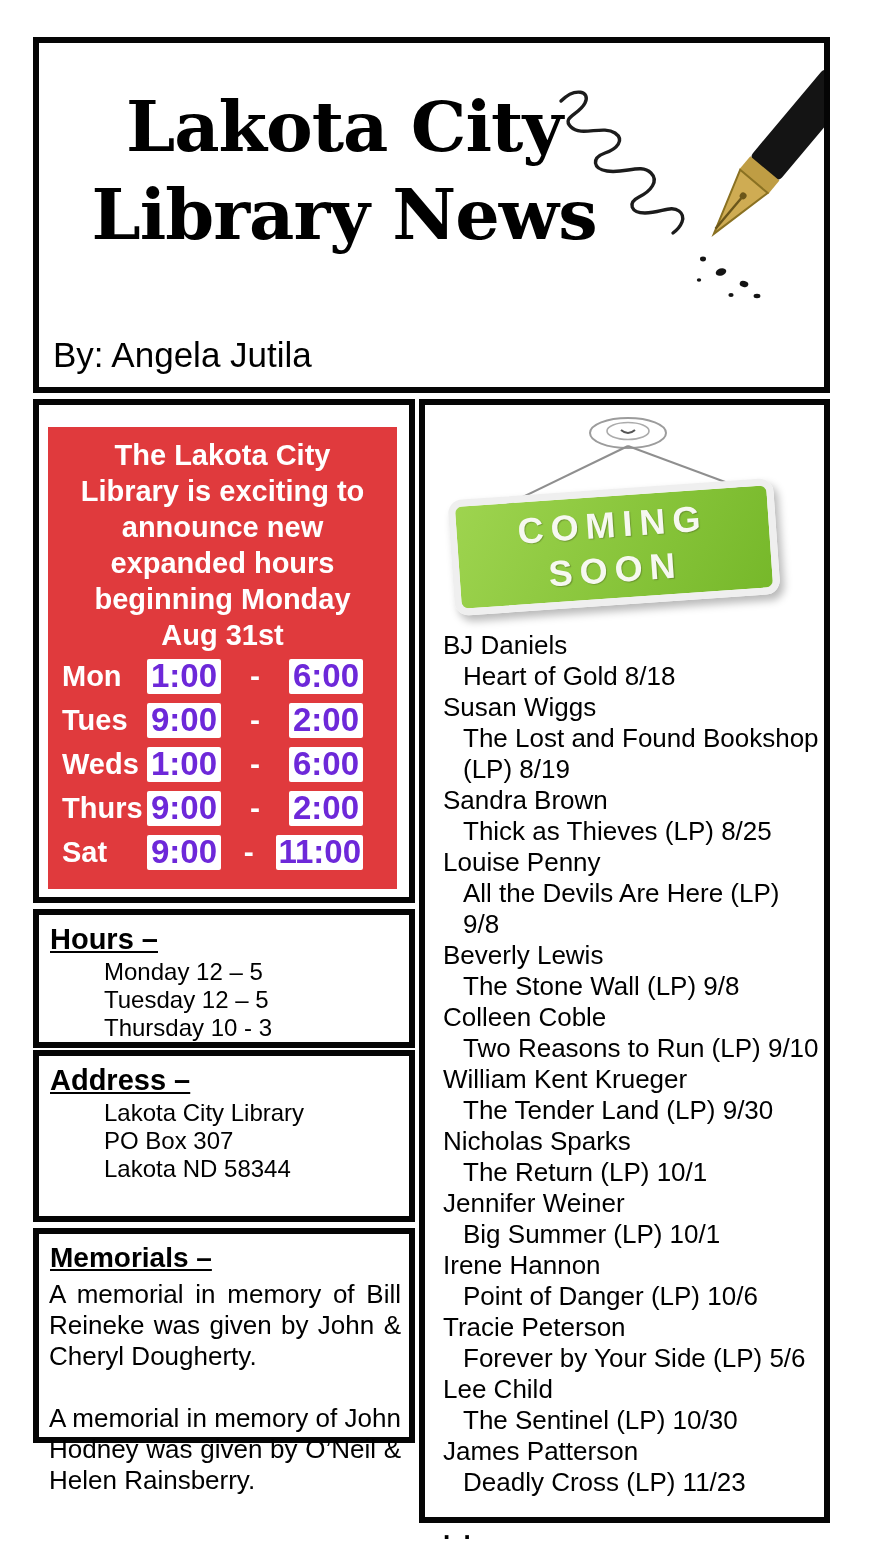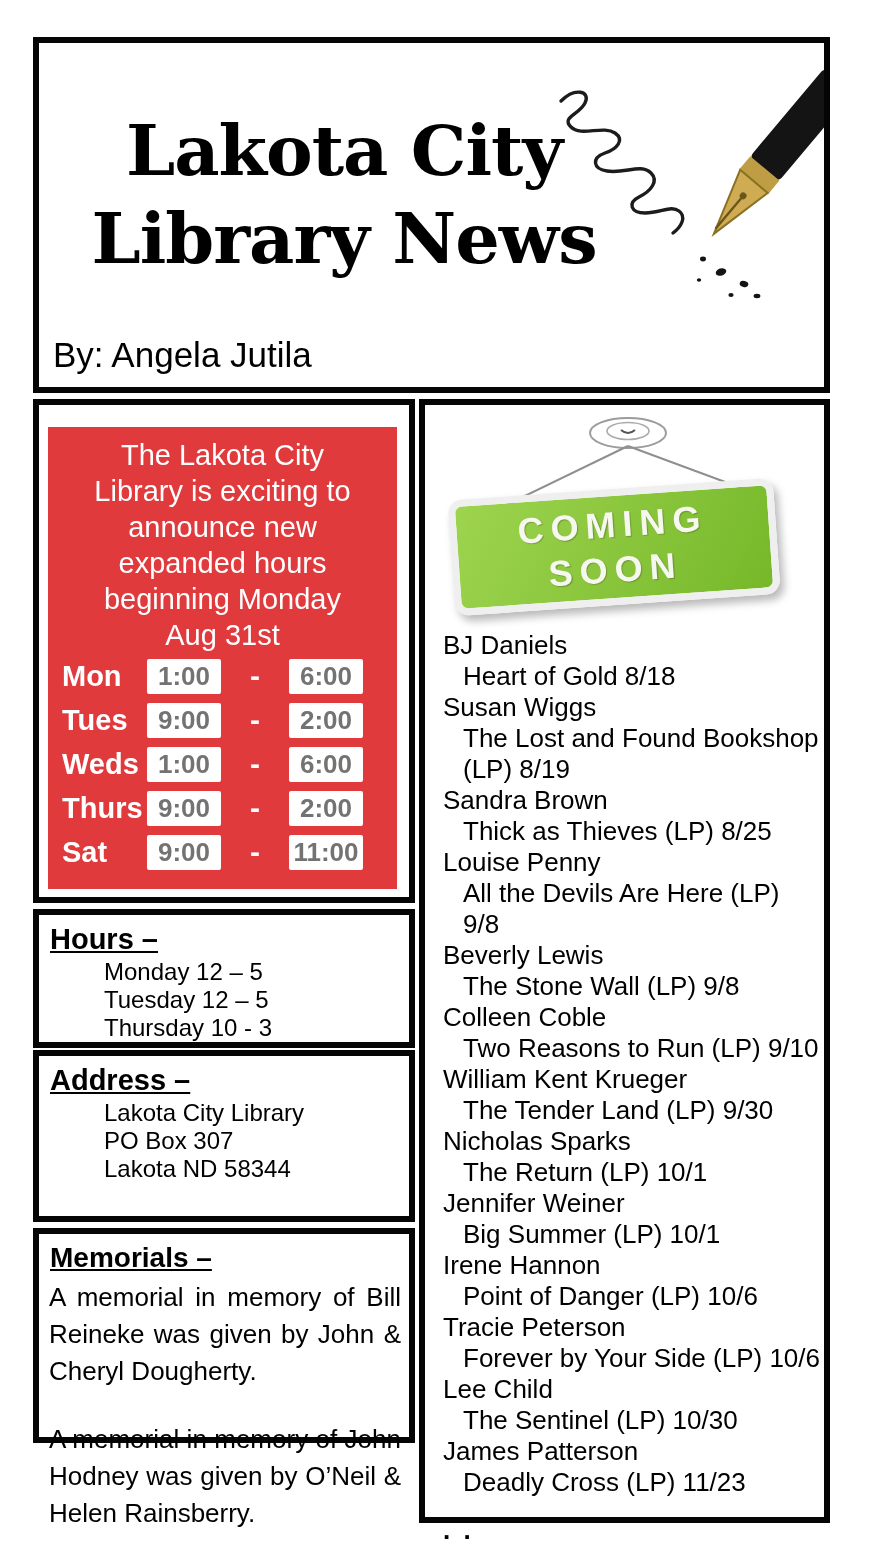--- a/index.html
+++ b/index.html
@@ -6,53 +6,53 @@
   .page {
     position:relative; width:870px; height:1561px; background:#ffffff;
     font-family:"Liberation Sans", sans-serif; color:#000; overflow:hidden;
   }
   .box {
     position:absolute; box-sizing:border-box; border:6px solid #050505; background:#fff;
   }
   
   .header-box { left:33px; top:37px; width:797px; height:356px; }
   .masthead {
-    position:absolute; left:10px; top:64px; width:590px; text-align:center;
+    position:absolute; left:10px; top:40px; width:590px; text-align:center;
     font-family:"DejaVu Serif", serif; font-weight:bold; font-size:70px;
     line-height:88px; letter-spacing:-1px; color:#000;
   }
   .byline { position:absolute; left:14px; top:292px; font-size:35px; }
   .pen-art { position:absolute; right:0; top:0; width:793px; height:344px; }
   
   .flyer-box     { left:33px; top:399px;  width:382px; height:504px; }
   .hours-box     { left:33px; top:909px;  width:382px; height:139px; }
   .address-box   { left:33px; top:1050px; width:382px; height:172px; }
   .memorials-box { left:33px; top:1228px; width:382px; height:215px; }
   .right-box     { left:419px; top:399px; width:411px; height:1124px; }
 
   .red-flyer {
     position:absolute; left:9px; top:22px; width:349px; height:462px;
     background:var(--flyer-red, #e03a3d); color:#fff;
   }
-  .announce { padding-top:10px; text-align:center; font-weight:normal; font-size:29px; line-height:36px; }
+  .announce { padding-top:10px; text-align:center; font-weight:bold; font-size:29px; line-height:36px; }
   .sched { margin-top:5px; }
   .sched-row { display:flex; align-items:center; height:36px; margin-bottom:8px; padding-left:14px; padding-right:34px; }
   .sched-day { width:85px; font-weight:bold; font-size:29px; }
   .time-cell {
-    min-width:74px; height:35px; background:#fff; color:#737373;
+    min-width:74px; height:35px; background:#fff; color:#6d28d9;
     display:flex; align-items:center; justify-content:center;
-    font-weight:bold; font-size:26px; border-radius:2px; padding:0 2px; box-sizing:border-box;
+    font-weight:bold; font-size:33px; border-radius:2px; padding:0 2px; box-sizing:border-box;
   }
   .sched-dash { flex:1; text-align:center; font-weight:bold; font-size:30px; color:#fff; }
 
   .section-head { font-weight:bold; font-size:29px; padding:8px 0 2px 11px;text-decoration:underline; }
   .indent-lines { margin-left:65px; font-size:24px; line-height:28px; }
   .memorials-box .section-head { font-size:28px; }
   .mem-para {
-    margin:3px 8px 0 10px; font-size:26px; line-height:37px; text-align:justify;
+    margin:3px 8px 0 10px; font-size:26px; line-height:31px; text-align:justify;
   }
   .mem-para + .mem-para { margin-top:31px; }
 
   
   .sign-area { position:relative; width:399px; height:225px; }
   .hang-svg { position:absolute; left:0; top:0; width:399px; height:225px; }
   .coming-sign {
     position:absolute; left:26px; top:84px; width:312px; height:102px;
     transform:rotate(-4deg);
     background:linear-gradient(120deg, var(--sign-green-light,#9ed44f), var(--sign-green-dark,#76b82a));
@@ -226,21 +226,21 @@
       <div class="book-entry">
         <div class="book-author">Jennifer Weiner</div>
         <div class="book-title">Big Summer (LP) 10/1</div>
       </div>
       <div class="book-entry">
         <div class="book-author">Irene Hannon</div>
         <div class="book-title">Point of Danger (LP) 10/6</div>
       </div>
       <div class="book-entry">
         <div class="book-author">Tracie Peterson</div>
-        <div class="book-title">Forever by Your Side (LP) 10/6</div>
+        <div class="book-title">Forever by Your Side (LP) 5/6</div>
       </div>
       <div class="book-entry">
         <div class="book-author">Lee Child</div>
         <div class="book-title">The Sentinel (LP) 10/30</div>
       </div>
       <div class="book-entry">
         <div class="book-author">James Patterson</div>
         <div class="book-title">Deadly Cross (LP) 11/23</div>
       </div>
     </div>

